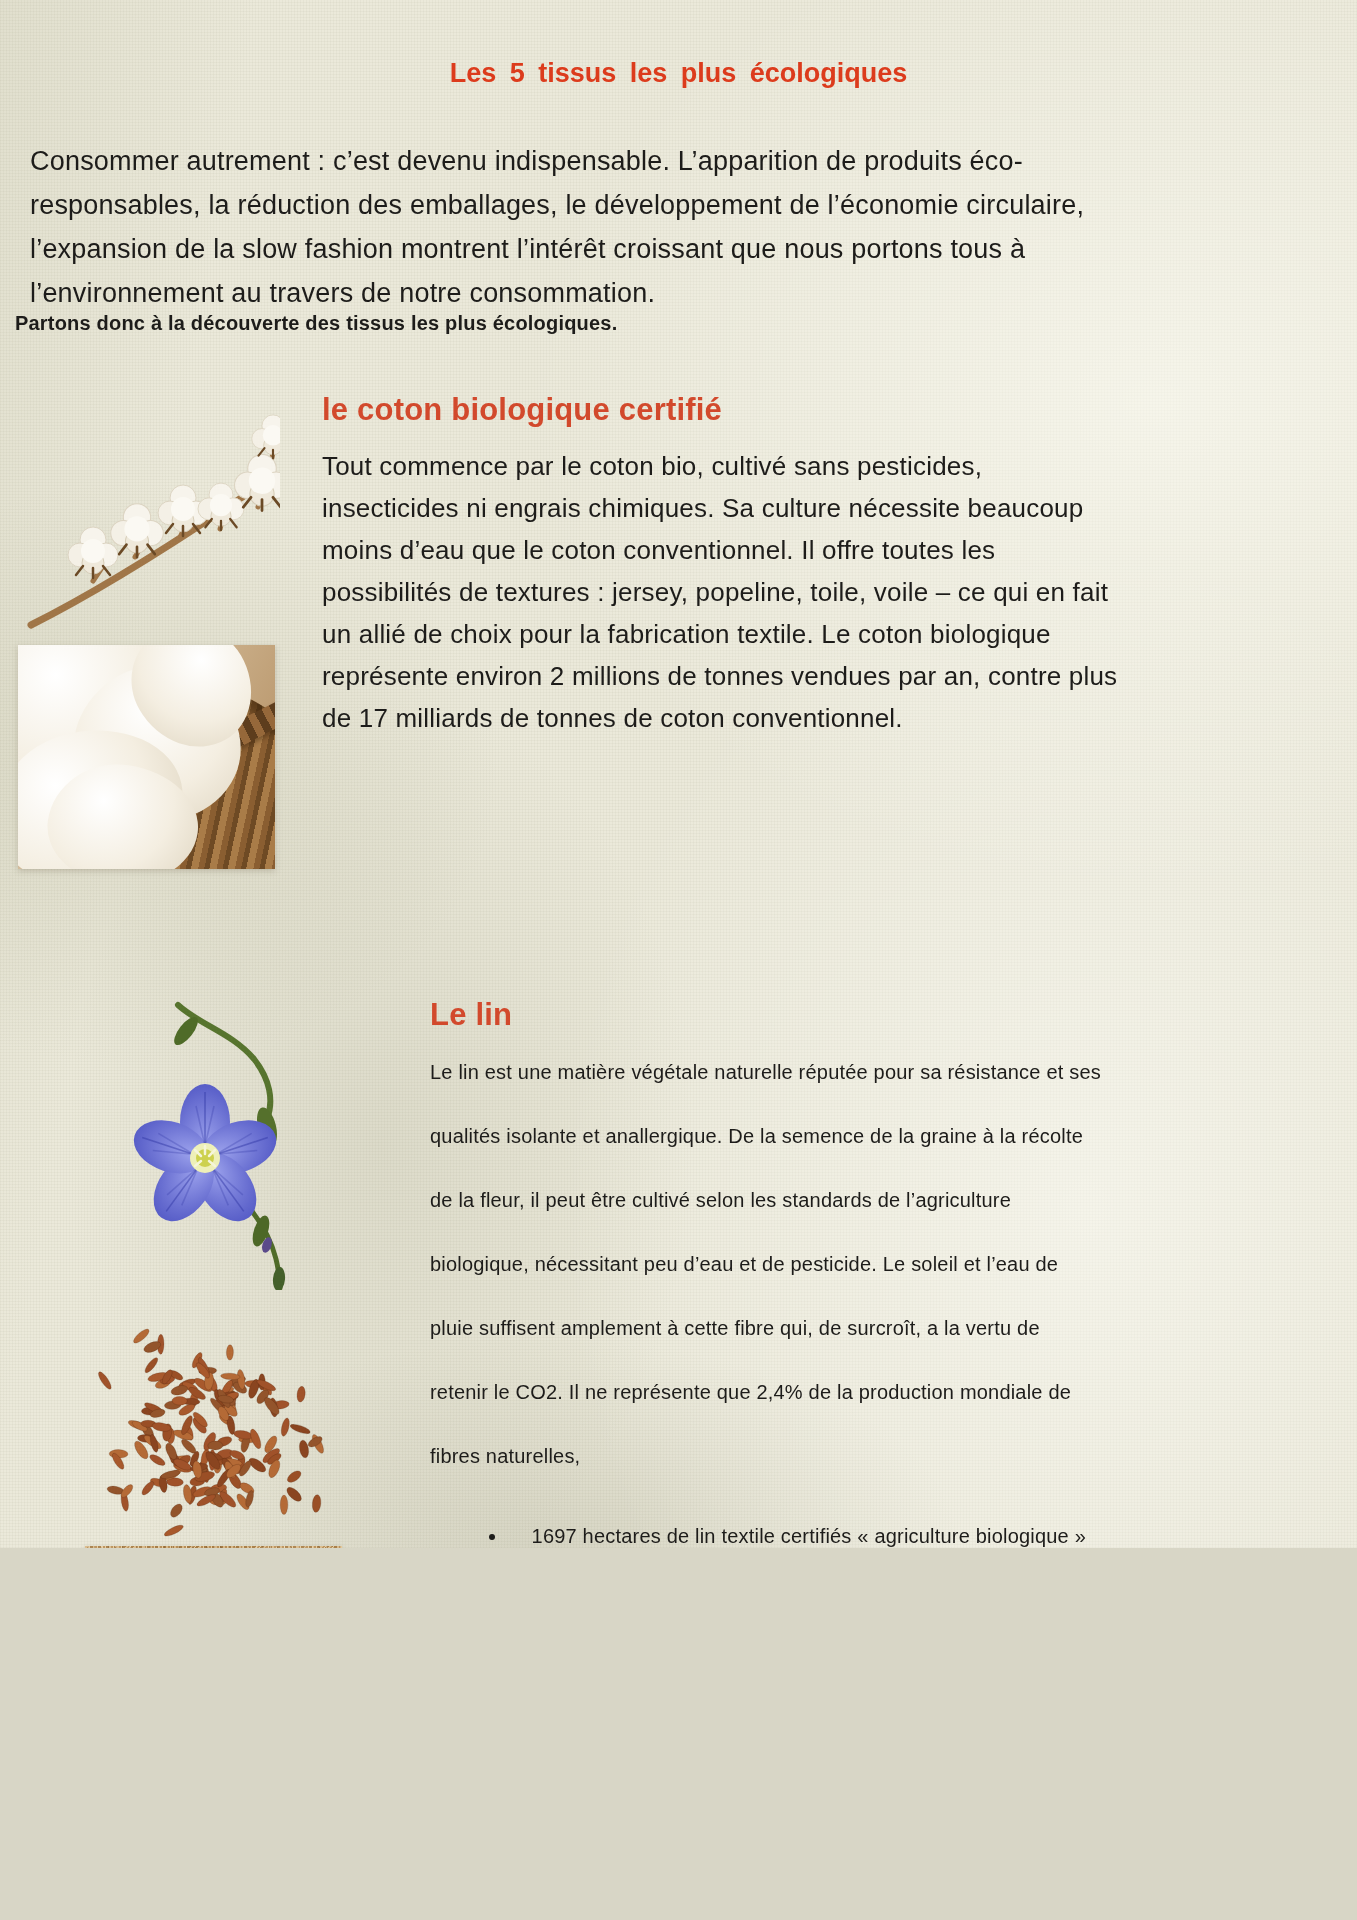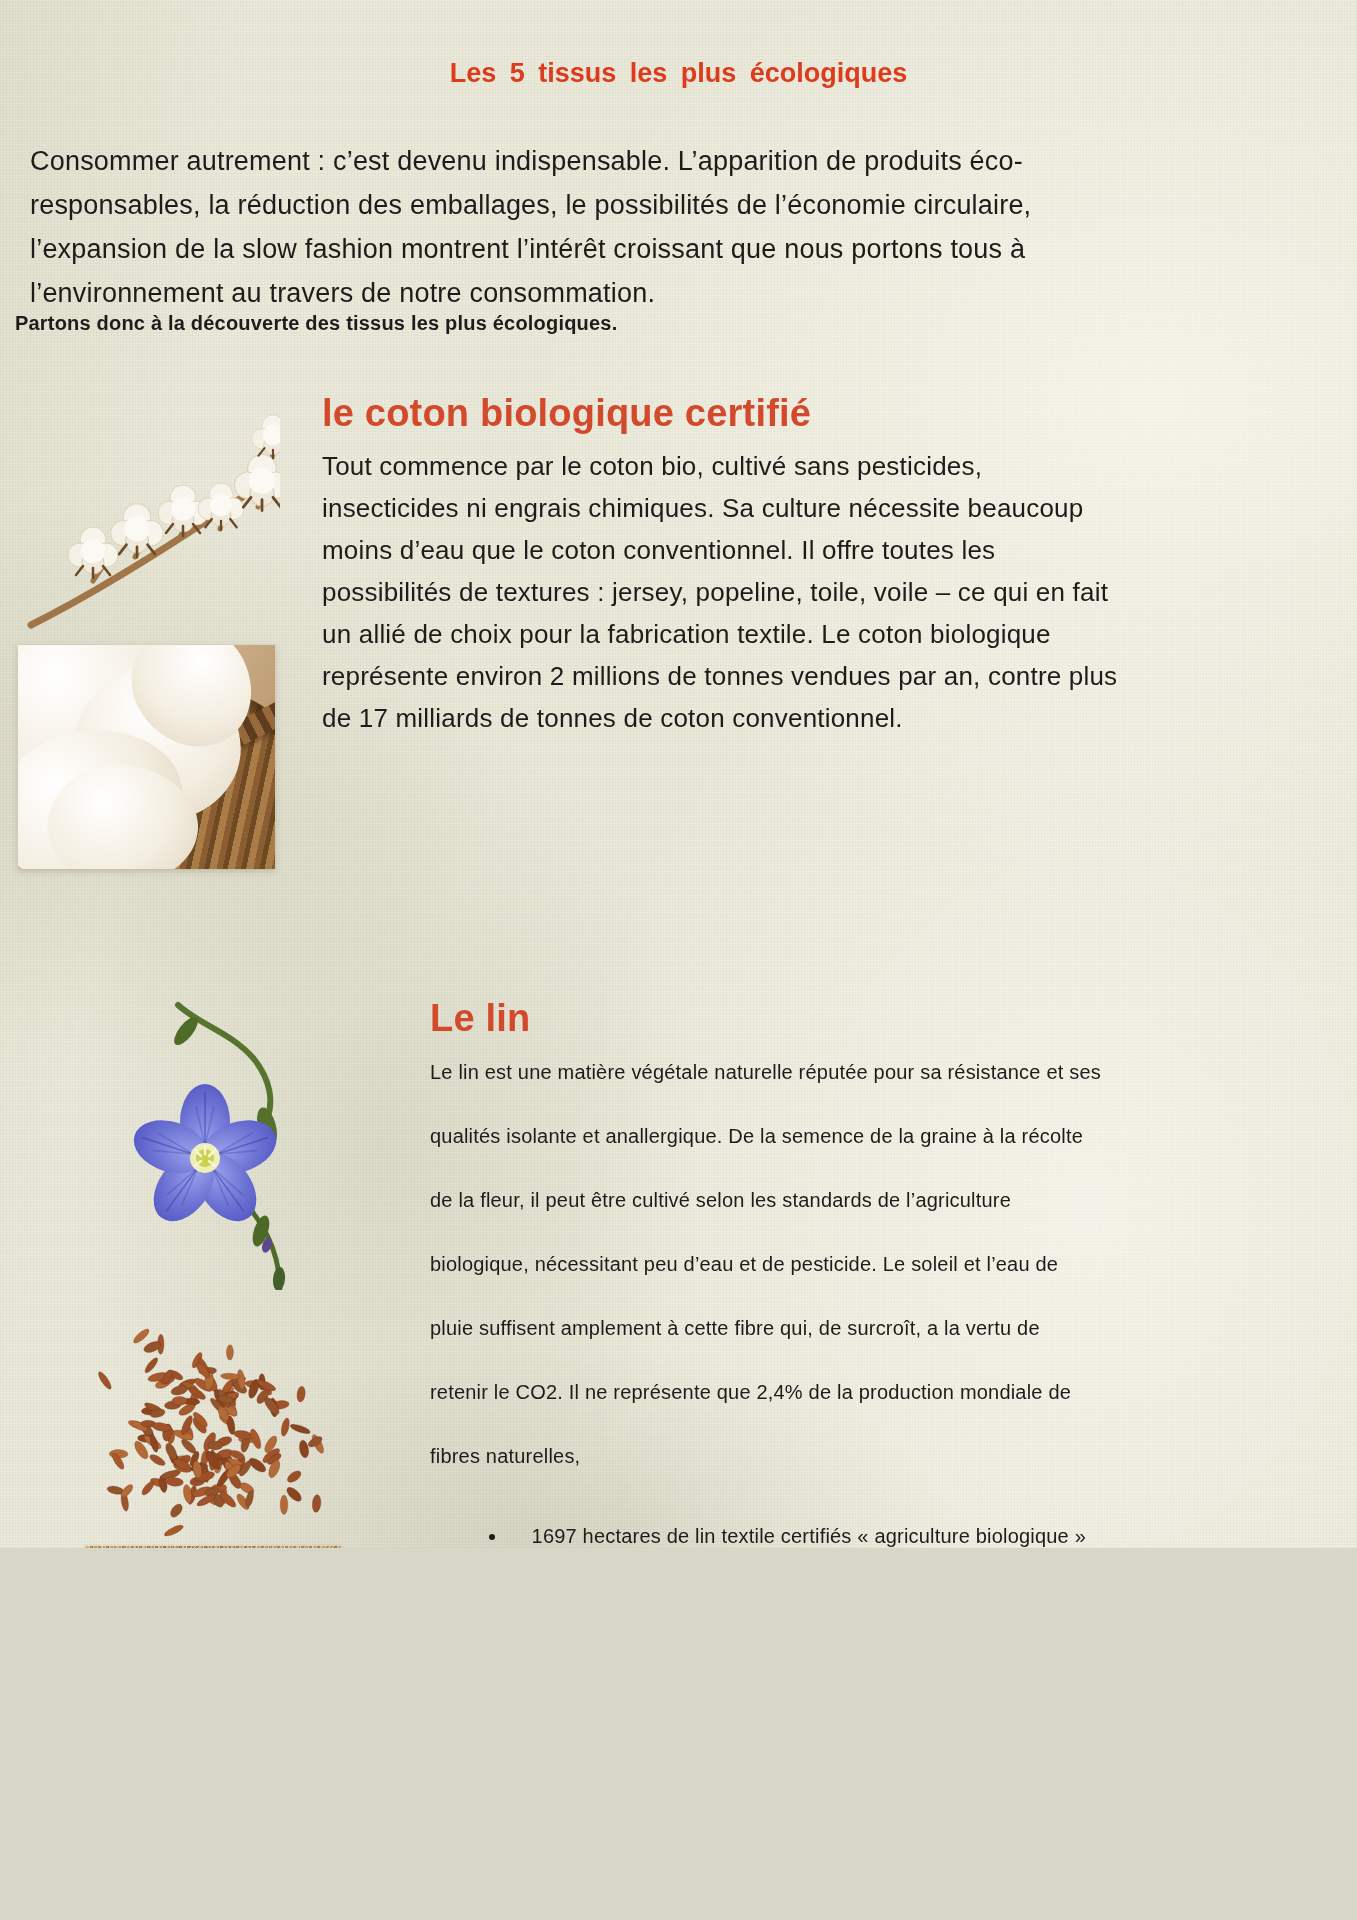--- a/index.html
+++ b/index.html
@@ -31,21 +31,21 @@
   .intro{
     position:absolute;left:30px;top:112px;width:1100px;
     font-size:27px;line-height:44px;letter-spacing:.2px;
   }
   .intro-emphasis{
     position:absolute;left:15px;top:281px;width:1100px;
     font-size:20px;line-height:44px;font-weight:700;letter-spacing:.2px;
   }
   .section-heading{
     position:absolute;margin:0;
-    font-size:38px;font-weight:700;color:#d2492c;letter-spacing:.2px;
+    font-size:31px;font-weight:700;color:#d2492c;letter-spacing:.2px;
   }
   .heading-cotton{left:322px;top:392px;}
   .heading-lin{left:430px;top:997px;}
   .body-cotton{
     position:absolute;left:322px;top:419px;width:800px;
     font-size:26px;line-height:42px;letter-spacing:.2px;
   }
   .lin-flow{
     position:absolute;left:430px;top:1040px;width:672px;
     font-size:20px;line-height:64px;letter-spacing:.2px;
@@ -101,21 +101,21 @@
     background:repeating-linear-gradient(68deg, rgba(255,246,224,.35) 0 1px, rgba(0,0,0,0) 1px 6px, rgba(96,66,34,.25) 6px 7px, rgba(0,0,0,0) 7px 13px);
   }
 </style>
 </head>
 <body>
 
 <div class="canvas">
 
   <h1 class="page-title">Les 5 tissus les plus écologiques</h1>
 
-  <p class="intro">Consommer autrement : c’est devenu indispensable. L’apparition de produits éco-responsables, la réduction des emballages, le possibilités de l’économie circulaire, l’expansion de la slow fashion montrent l’intérêt croissant que nous portons tous à l’environnement au travers de notre consommation.</p>
+  <p class="intro">Consommer autrement : c’est devenu indispensable. L’apparition de produits éco-responsables, la réduction des emballages, le développement de l’économie circulaire, l’expansion de la slow fashion montrent l’intérêt croissant que nous portons tous à l’environnement au travers de notre consommation.</p>
   <p class="intro-emphasis">Partons donc à la découverte des tissus les plus écologiques.</p>
 
   <svg class="cotton-branch" viewBox="0 0 265 258" aria-hidden="true">
     <defs>
       <g id="boll">
         <circle cx="0" cy="-13" r="13" fill="#f7f4ec" stroke="#dcd4c2" stroke-width="1"></circle>
         <circle cx="-13" cy="2" r="12" fill="#f4f0e6" stroke="#dcd4c2" stroke-width="1"></circle>
         <circle cx="13" cy="2" r="12" fill="#f7f4ec" stroke="#dcd4c2" stroke-width="1"></circle>
         <circle cx="0" cy="10" r="11" fill="#efe9db" stroke="#d6cdb8" stroke-width="1"></circle>
         <circle cx="0" cy="-2" r="12" fill="#fbf9f3"></circle>

